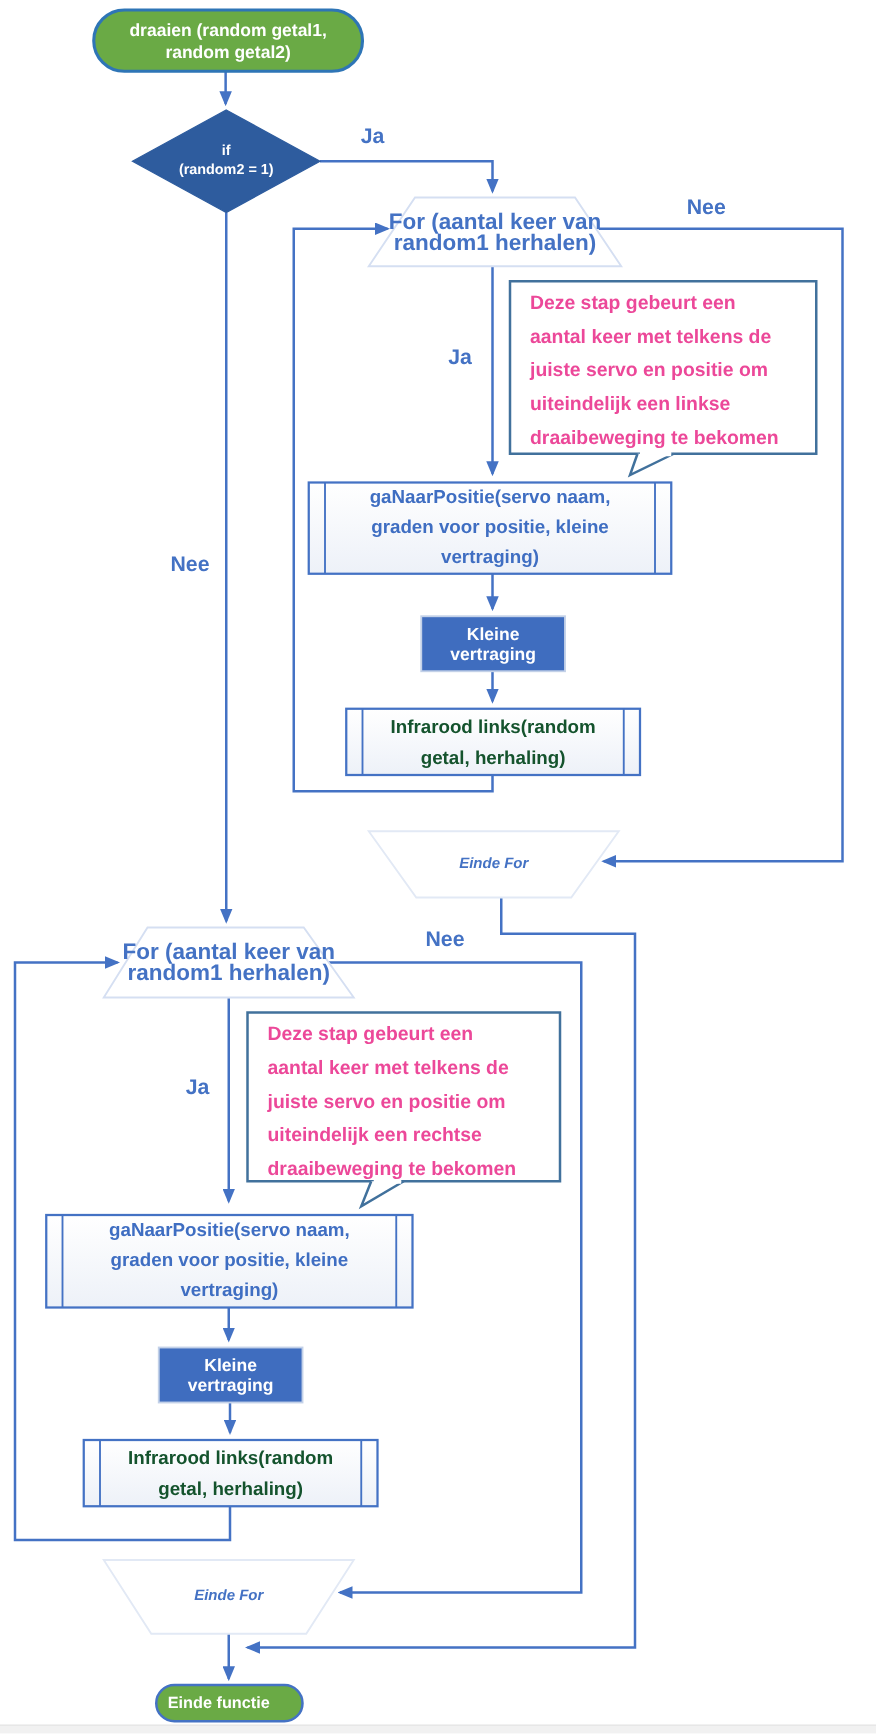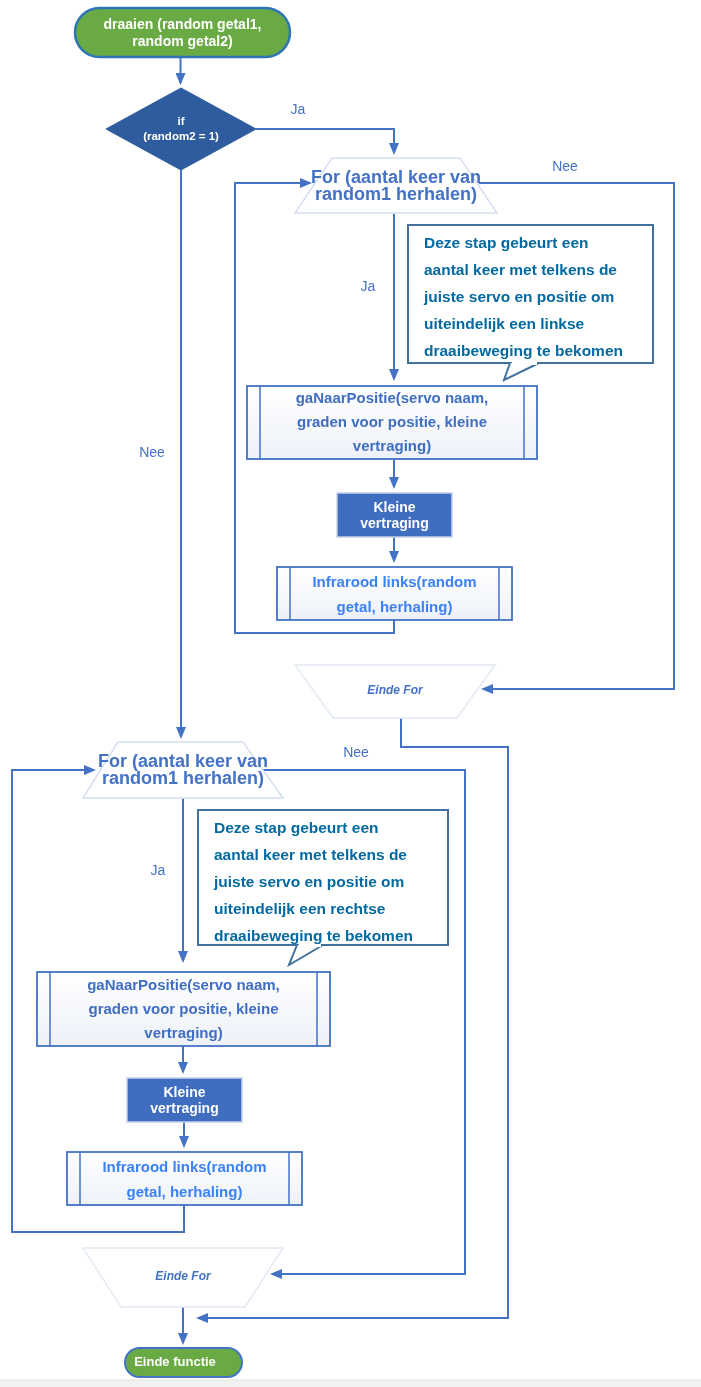--- a/index.html
+++ b/index.html
@@ -10,27 +10,27 @@
   .canvas svg{position:absolute;left:0;top:0;}
   .txt{
     position:absolute;display:flex;align-items:center;justify-content:center;
     text-align:center;white-space:pre-line;color:#4472C4;line-height:1.3;
     pointer-events:none;
   }
   .white{color:#ffffff;}
   .start-label{font-size:14px;font-weight:700;line-height:17px;}
   .decision-label{font-size:11.5px;font-weight:700;line-height:15px;}
   .for-label{font-size:18px;font-weight:700;line-height:17px;}
-  .branch-label{font-size:14px;font-weight:400;}
+  .branch-label{font-size:17px;font-weight:700;}
   .callout-label{
-    color:#0369a1;font-size:15.5px;font-weight:600;line-height:27px;
+    color:#ec4899;font-size:15.5px;font-weight:600;line-height:27px;
     justify-content:flex-start;text-align:left;padding-left:14px;align-items:flex-start;padding-top:2px;
   }
   .process-label{color:#3f6ec2;font-size:15px;font-weight:600;line-height:24px;}
-  .infra-label{color:#3b82f6;font-size:15px;font-weight:600;line-height:25px;}
+  .infra-label{color:#14532d;font-size:15px;font-weight:600;line-height:25px;}
   .delay-label{font-size:14px;font-weight:700;line-height:16px;}
   .endfor-label{font-size:12px;font-weight:700;font-style:italic;}
   .end-label{font-size:13px;font-weight:700;}
 </style>
 </head>
 <body>
 
 <div class="canvas">
 
   <svg width="701" height="1387" viewBox="0 0 701 1387" aria-hidden="true">

